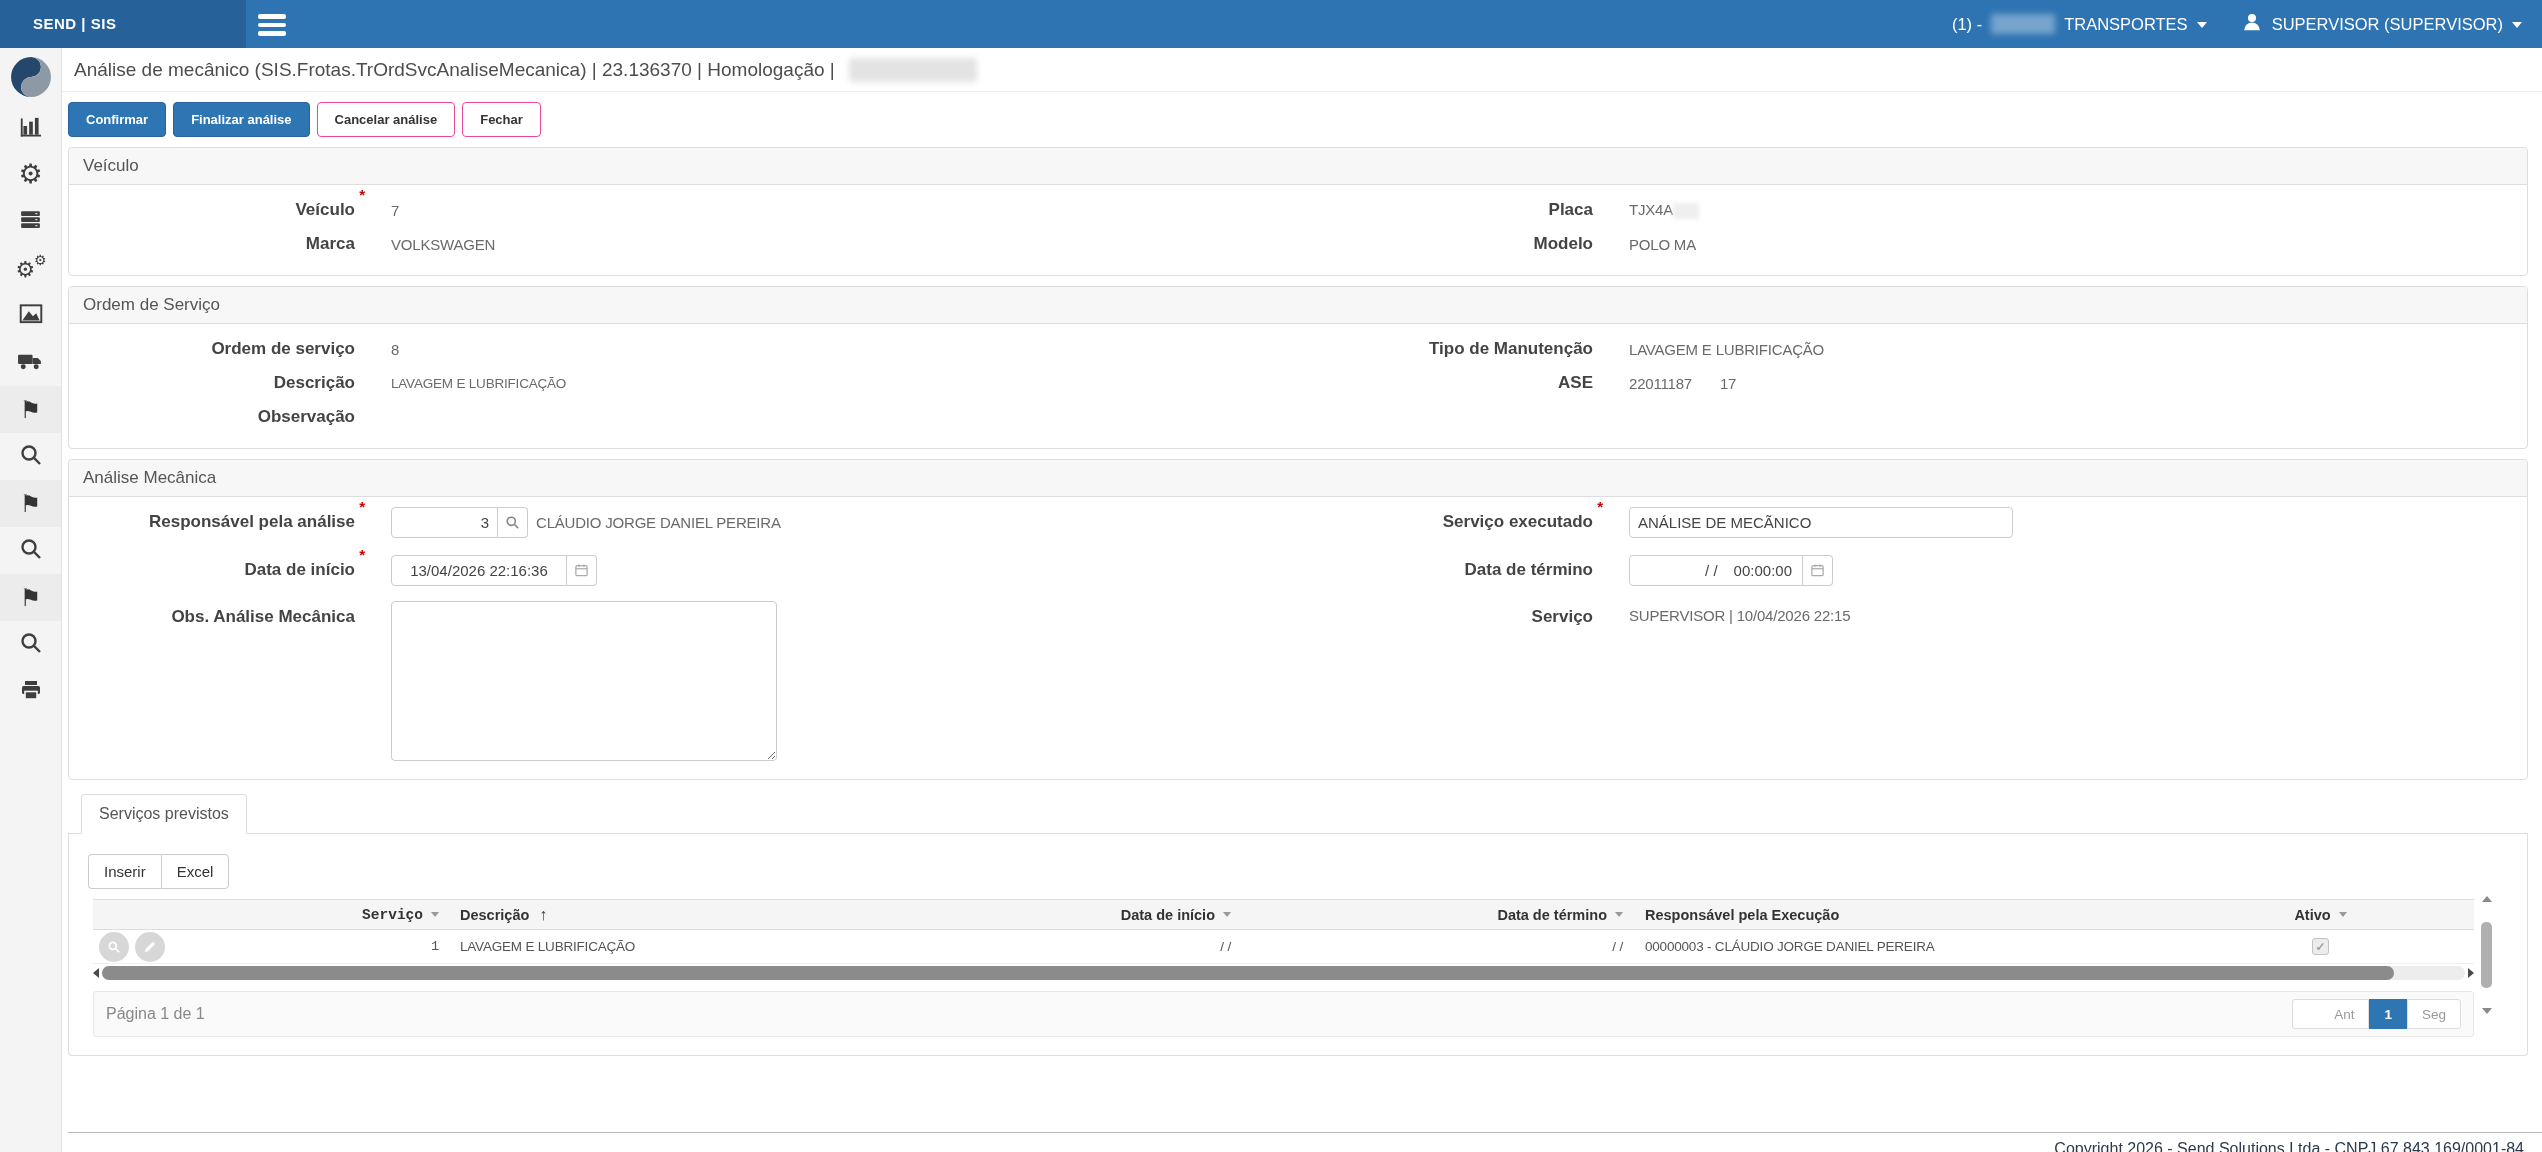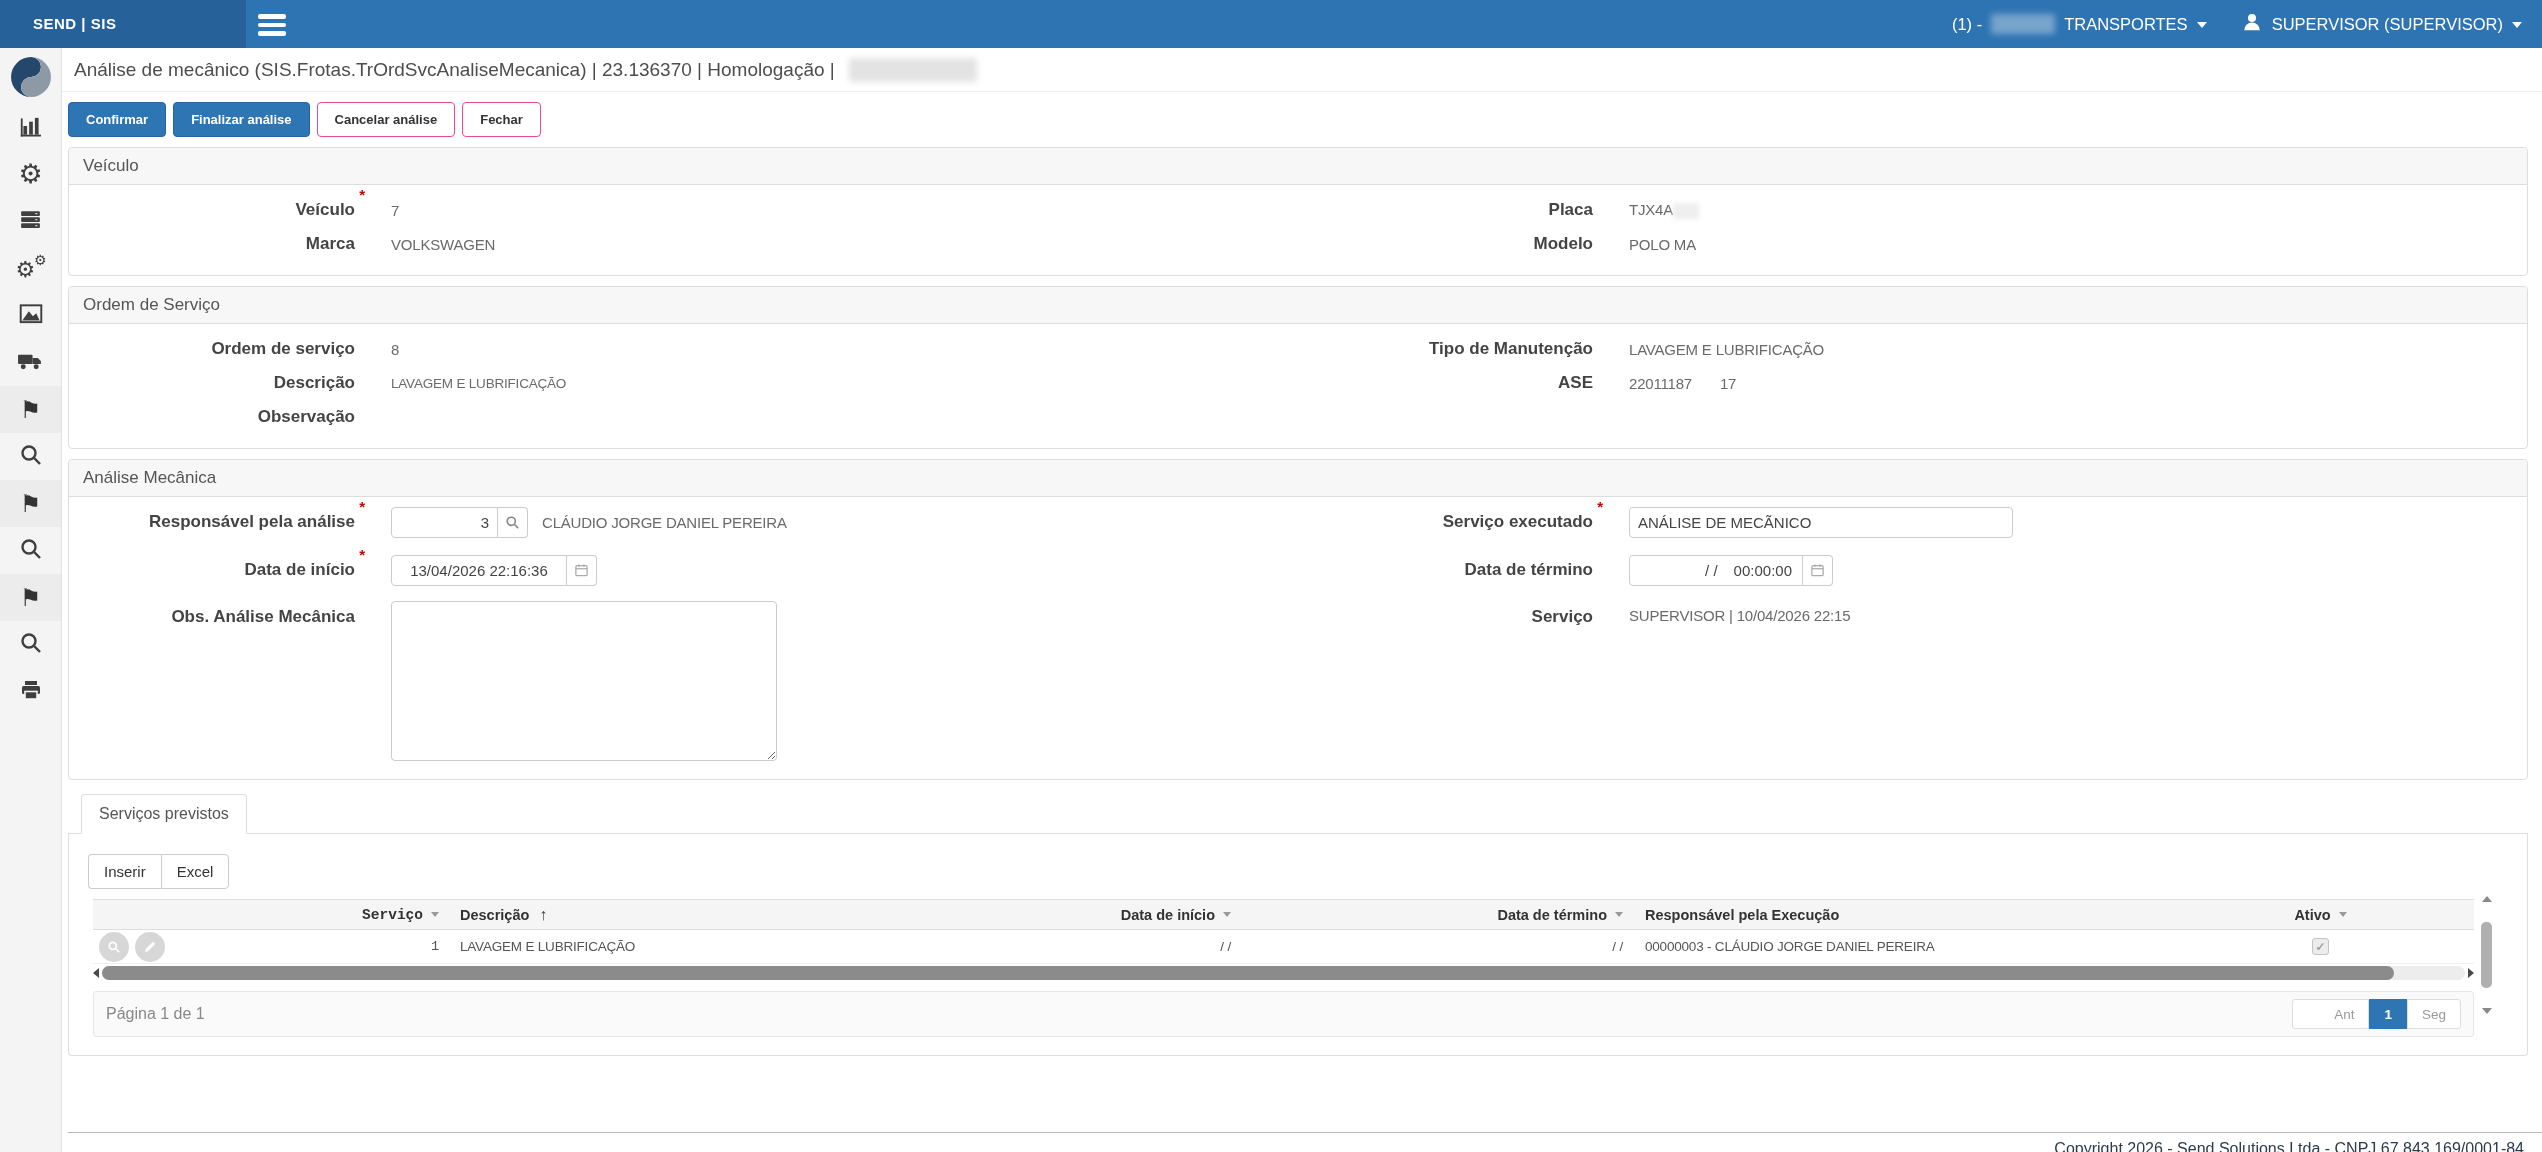--- a/index.html
+++ b/index.html
@@ -59,21 +59,21 @@
   .tinput { height:31px; border:1px solid #ccc; border-radius:4px; font-size:15px; color:#444;
     font-family:inherit; padding:0 8px; background:#fff; }
   .tinput.code { width:107px; text-align:right; border-radius:4px 0 0 4px; }
   .tinput.date { width:176px; text-align:center; border-radius:4px 0 0 4px; }
   .tinput.wide { width:384px; }
   .addon { width:30px; border:1px solid #ccc; border-left:none; border-radius:0 4px 4px 0; background:#fff;
     display:flex; align-items:center; justify-content:center; cursor:pointer; }
   .fakeinput { width:174px; height:31px; border:1px solid #ccc; border-radius:4px 0 0 4px; background:#fff;
     display:inline-flex; align-items:center; justify-content:flex-end; gap:16px; padding:0 10px;
     font-size:15px; color:#444; }
-  .after-name { margin-left:14px; font-size:15px; color:#6a6a6a; letter-spacing:-0.2px; }
+  .after-name { margin-left:8px; font-size:15px; color:#6a6a6a; letter-spacing:-0.2px; }
   textarea.obs { width:386px; height:160px; border:1px solid #ccc; border-radius:4px; resize:both;
     font-family:inherit; font-size:15px; color:#444; padding:6px 8px; }
   .mb14 { margin-bottom:14px; } .mb10 { margin-bottom:10px; }
 
   
   .tabs { margin:14px 14px 0 6px; border-bottom:1px solid #ddd; padding-left:13px; }
   .tab { display:inline-block; background:#fff; border:1px solid #ddd; border-bottom-color:#fff;
     border-radius:4px 4px 0 0; margin-bottom:-1px; padding:10px 17px; font-size:16px; color:#555; cursor:pointer; }
   .tabpanel { position:relative; margin:0 14px 0 6px; border:1px solid #ddd; border-top:none;
     border-radius:0 0 4px 4px; padding:20px 0 10px; }

